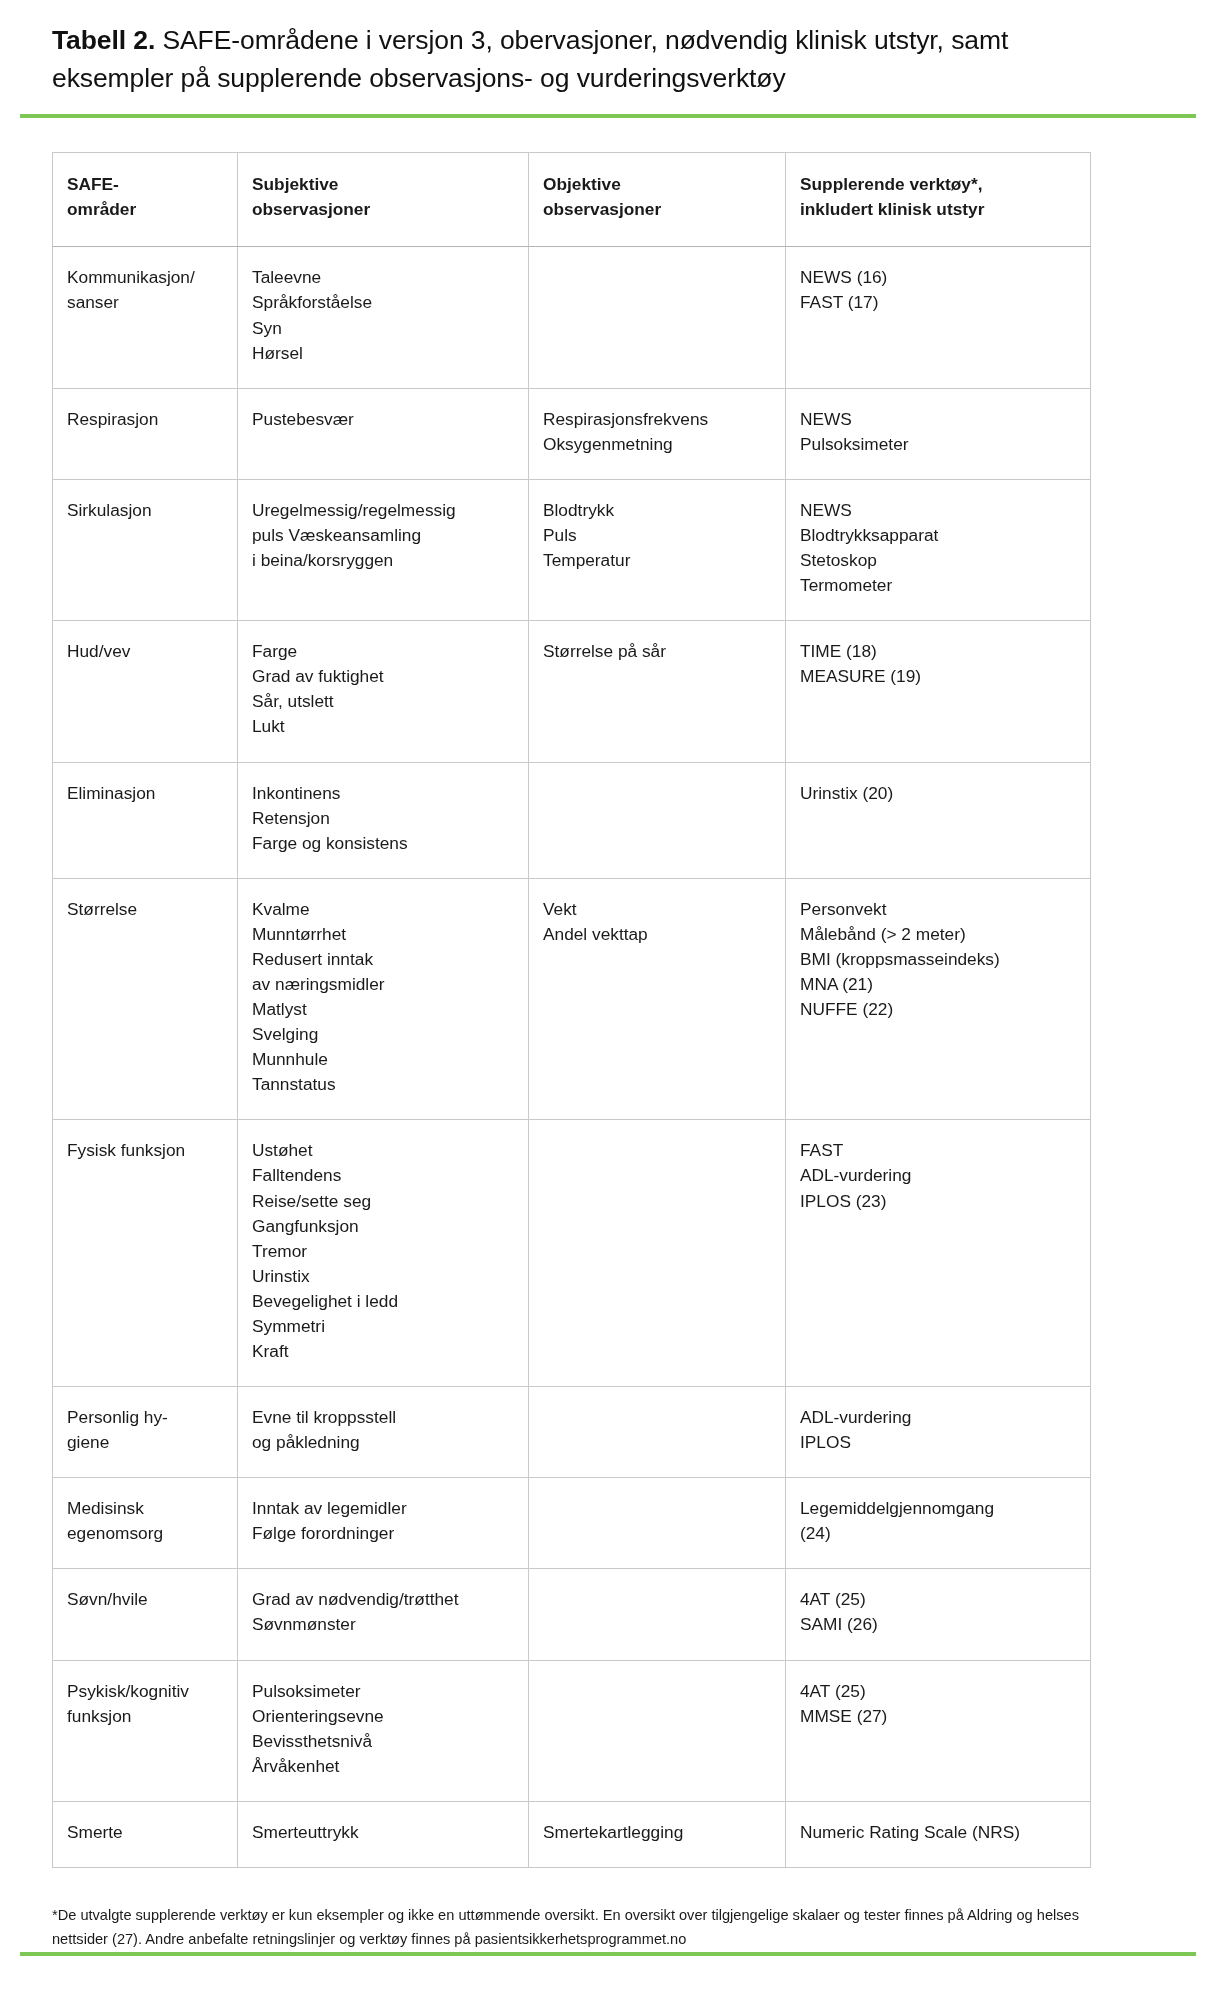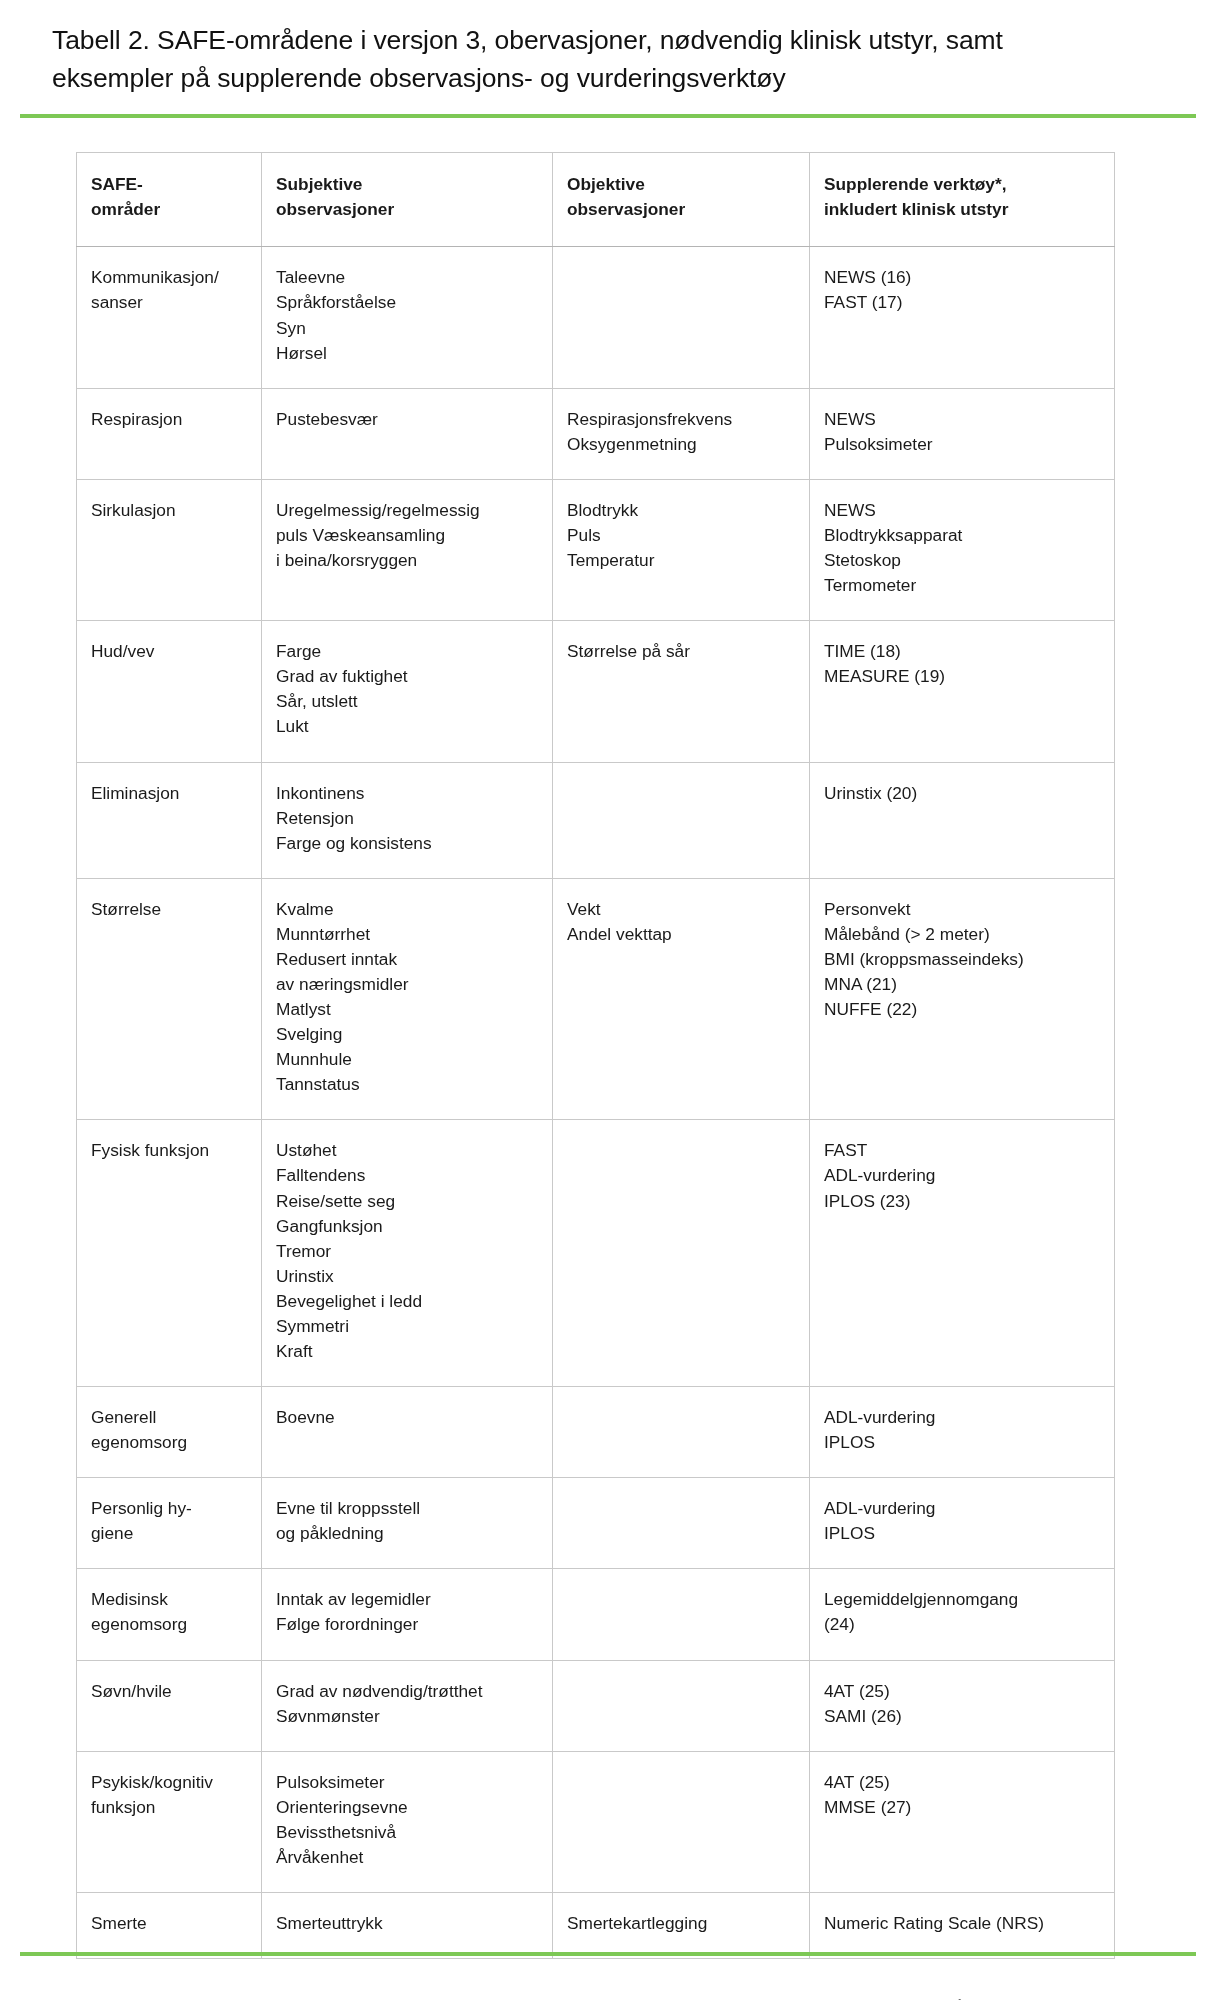--- a/index.html
+++ b/index.html
@@ -26,35 +26,35 @@
   }
   .title {
     font-size: 26.5px;
     line-height: 1.42;
     font-weight: 400;
     color: #111111;
     letter-spacing: -0.1px;
     max-width: 1030px;
   }
   .title .label {
-    font-weight: 400;
+    font-weight: 700;
   }
 
   .rule-green {
     margin: 17px 20px 0 20px;
     height: 4px;
     background: #7dc855;
   }
   .rule-green.bottom {
     margin-top: 0;
   }
 
   
   .table-wrap {
-    margin: 34px 52px 0 76px;
+    margin: 34px 52px 0 52px;
     width: 1038px;
   }
   table.safe {
     width: 1038px;
     border-collapse: collapse;
     table-layout: fixed;
     font-size: 17.3px;
     line-height: 1.45;
   }
   table.safe col.c1 { width: 185px; }
@@ -336,42 +336,20 @@
               <span class="cell-lines">
                 <span>FAST</span>
                 <span>ADL-vurdering</span>
                 <span>IPLOS (23)</span>
               </span>
             </td>
           </tr>
           <tr>
             <td>
               <span class="cell-lines">
-                <span>Generell</span>
-                <span>egenomsorg</span>
-              </span>
-            </td>
-            <td>
-              <span class="cell-lines">
-                <span>Boevne</span>
-              </span>
-            </td>
-            <td class="cell-empty">
-              <span class="cell-lines"></span>
-            </td>
-            <td>
-              <span class="cell-lines">
-                <span>ADL-vurdering</span>
-                <span>IPLOS</span>
-              </span>
-            </td>
-          </tr>
-          <tr>
-            <td>
-              <span class="cell-lines">
                 <span>Personlig hy-</span>
                 <span>giene</span>
               </span>
             </td>
             <td>
               <span class="cell-lines">
                 <span>Evne til kroppsstell</span>
                 <span>og påkledning</span>
               </span>
             </td>

